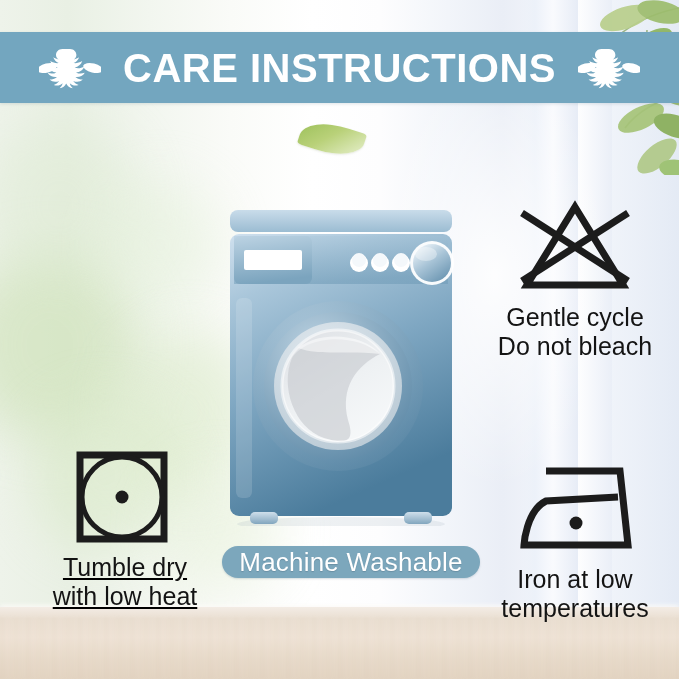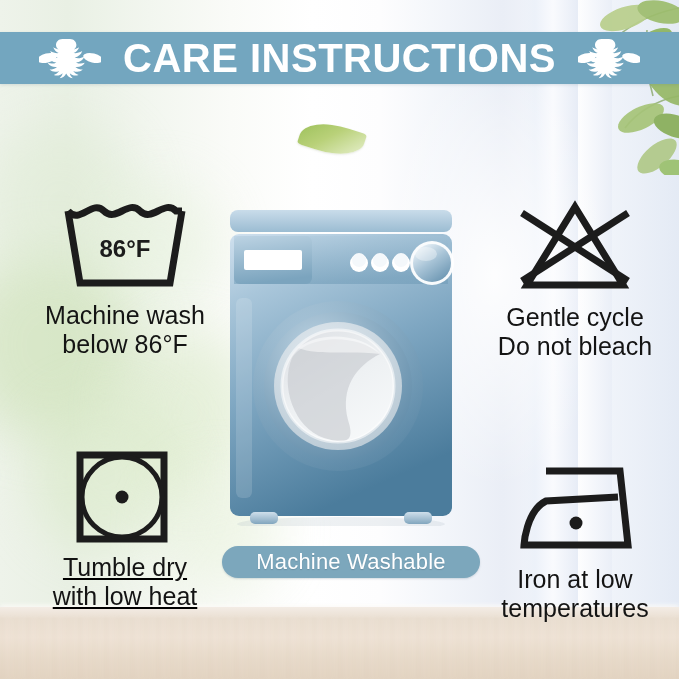--- a/index.html
+++ b/index.html
@@ -63,21 +63,21 @@
   .floating-leaf{
     position:absolute;left:300px;top:124px;width:64px;height:30px;
     background:linear-gradient(135deg,#9cc05a 5%,#b9d179 45%,#e4eec8 92%);
     border-radius:70% 8% 70% 8%;
     transform:rotate(18deg);
     box-shadow:0 1px 2px rgba(120,140,90,.18);
   }
 
   
   .banner{
-    position:absolute;left:0;right:0;top:32px;height:52px;
+    position:absolute;left:0;right:0;top:32px;height:71px;
     background:#73a6bf;
     display:flex;align-items:center;justify-content:center;gap:22px;
     box-shadow:0 1px 3px rgba(80,110,130,.18);
   }
   .banner-title{
     color:#ffffff;font-size:40px;font-weight:700;letter-spacing:.5px;
     white-space:nowrap;line-height:1;
   }
   .fleur{width:62px;height:44px;flex:none;}
 
@@ -98,21 +98,21 @@
   .machine{position:absolute;left:228px;top:206px;width:226px;height:320px;}
 
   
   .pill{
     position:absolute;left:222px;top:546px;width:258px;height:32px;
     background:#7ca7bc;border-radius:16px;
     display:flex;align-items:center;justify-content:center;
     box-shadow:0 1px 2px rgba(90,120,140,.25);
   }
   .pill span{
-    color:#ffffff;font-size:22px;letter-spacing:.2px;
+    color:#ffffff;font-size:26px;letter-spacing:.2px;
     text-shadow:0 1px 1px rgba(70,100,120,.35);
   }
 </style>
 </head>
 <body>
 
 <div id="scene">
 
   <div class="bg-base"></div>
   <div class="bokeh bok1"></div>
@@ -158,31 +158,20 @@
       <ellipse cx="54" cy="22" rx="10" ry="4.6" fill="#ffffff" transform="rotate(14 54 22)"></ellipse>
     </svg>
     <div class="banner-title">CARE INSTRUCTIONS</div>
     <svg class="fleur" viewBox="0 0 62 44">
       <path fill="#ffffff" d="M31 3c4 0 6.4 3 6.4 6 0 2.3-1.3 3.6-2.6 4.5 2-.4 3.6-1.1 5.4-2.2-1.2 3-3.2 4.8-5.6 5.8 3 .3 5.6-.3 8.6-2-1 3.6-4 5.8-7.6 6.5 3.4 1 6.4.6 9.8-1.2-1.4 3.6-4.6 5.6-8.4 6 2.6 1.5 5.6 1.6 8.8.4-2 3.4-5.6 4.6-9.4 4.2 2.2 1.8 4.6 2.6 7.4 2.6-2.8 2.6-6.4 2.8-9.6 1.3 1.4 2 3.2 3.3 5.4 4-3.2 1.4-6.4.6-8.8-1.6.4 2 1.4 3.6 3 4.9-3.2-.2-5.4-2-6.6-4.6-1.2 2.6-3.4 4.4-6.6 4.6 1.6-1.3 2.6-2.9 3-4.9-2.4 2.2-5.6 3-8.8 1.6 2.2-.7 4-2 5.4-4-3.2 1.5-6.8 1.3-9.6-1.3 2.8 0 5.2-.8 7.4-2.6-3.8.4-7.4-.8-9.4-4.2 3.2 1.2 6.2 1.1 8.8-.4-3.8-.4-7-2.4-8.4-6 3.4 1.8 6.4 2.2 9.8 1.2-3.6-.7-6.6-2.9-7.6-6.5 3 1.7 5.6 2.3 8.6 2-2.4-1-4.4-2.8-5.6-5.8 1.8 1.1 3.4 1.8 5.4 2.2-1.3-.9-2.6-2.2-2.6-4.5 0-3 2.4-6 6.4-6z"></path>
       <ellipse cx="8" cy="22" rx="10" ry="4.6" fill="#ffffff" transform="rotate(-14 8 22)"></ellipse>
       <ellipse cx="54" cy="22" rx="10" ry="4.6" fill="#ffffff" transform="rotate(14 54 22)"></ellipse>
     </svg>
   </div>
 
-  <div class="cell c-wash">
-    <div class="sym">
-      <svg width="150" height="100" viewBox="0 0 150 100">
-        <path d="M18 16 L30 88 L120 88 L132 16" fill="none" stroke="#1c1c1c" stroke-width="7" stroke-linejoin="miter"></path>
-        <path d="M18 16 C30 30 42 4 54 16 C66 28 78 4 90 16 C102 28 114 4 126 16 L132 16" fill="none" stroke="#1c1c1c" stroke-width="7" stroke-linecap="butt"></path>
-        <text class="temp-text" x="75" y="62" text-anchor="middle">86°F</text>
-      </svg>
-    </div>
-    <div class="cap">Machine wash
-below 86°F</div>
-  </div>
 
   <div class="cell c-bleach">
     <div class="sym">
       <svg width="150" height="100" viewBox="0 0 150 100">
         <path d="M75 10 L123 88 L27 88 Z" fill="none" stroke="#1c1c1c" stroke-width="7" stroke-linejoin="miter"></path>
         <line x1="22" y1="16" x2="128" y2="84" stroke="#1c1c1c" stroke-width="7"></line>
         <line x1="128" y1="16" x2="22" y2="84" stroke="#1c1c1c" stroke-width="7"></line>
       </svg>
     </div>
     <div class="cap">Gentle cycle

